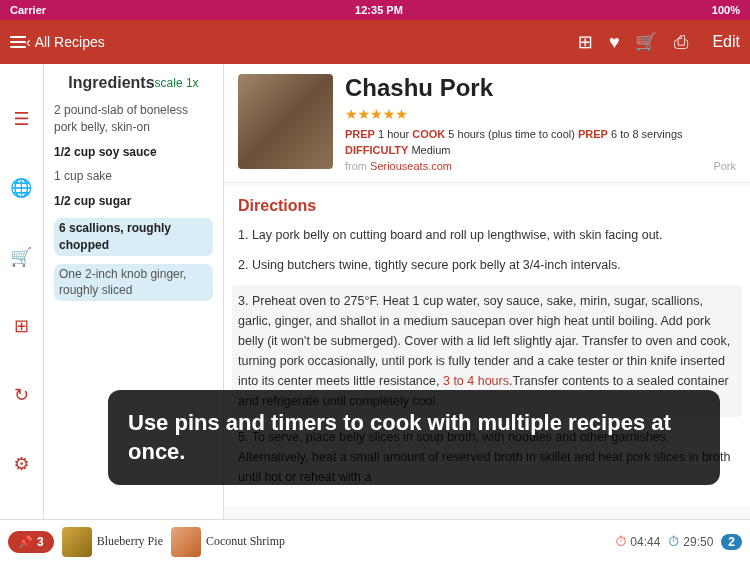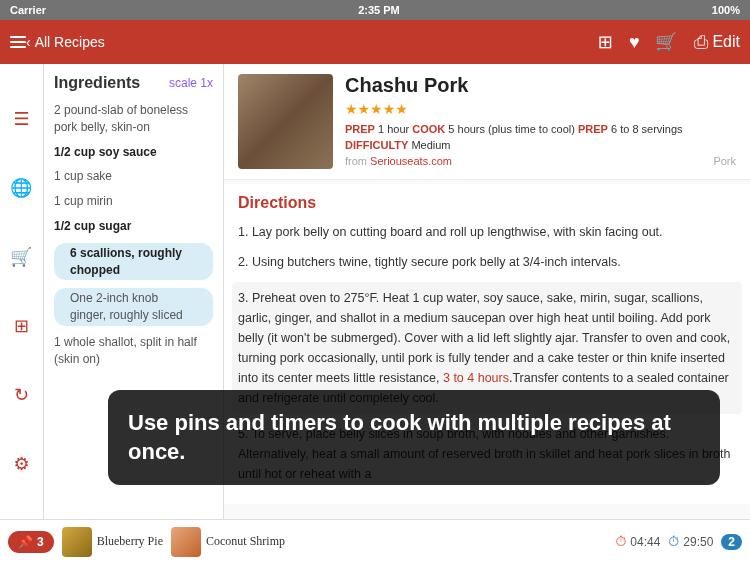--- a/index.html
+++ b/index.html
@@ -1,52 +1,52 @@
 <!DOCTYPE html>
 <html><head>
   <meta charset="utf-8">
   <style>
     * { box-sizing: border-box; margin: 0; padding: 0; }
     body { font-family: -apple-system, 'Helvetica Neue', Arial, sans-serif; background: #f2f2f7; width: 750px; height: 563px; overflow: hidden; position: relative; font-size: 13px; }
 
     
-    .status-bar { background: #737373; color: white; display: flex; justify-content: space-between; align-items: center; padding: 2px 10px; height: 20px; font-size: 11px; font-weight: 600; }
+    .status-bar { background: #be185d; color: white; display: flex; justify-content: space-between; align-items: center; padding: 2px 10px; height: 20px; font-size: 11px; font-weight: 600; }
 
     
     .nav-bar { background: #c0392b; display: flex; align-items: center; height: 44px; padding: 0 10px; }
     .nav-back { color: white; font-size: 14px; display: flex; align-items: center; gap: 4px; text-decoration: none; }
     .nav-title { color: white; font-size: 17px; font-weight: 600; flex: 1; text-align: left; margin-left: 4px; }
     .nav-icons { display: flex; gap: 16px; align-items: center; }
     .nav-icon { color: white; font-size: 18px; }
     .nav-edit { color: white; font-size: 16px; }
 
     
     .main-layout { display: flex; height: calc(563px - 20px - 44px - 44px); }
 
     
     .sidebar { width: 44px; background: white; border-right: 1px solid #ddd; display: flex; flex-direction: column; align-items: center; justify-content: space-around; padding: 20px 0; }
     .sidebar-icon { color: #c0392b; font-size: 18px; }
 
     
     .ingredients-panel { width: 180px; background: white; border-right: 1px solid #ddd; padding: 10px 10px; overflow-y: auto; }
-    .ingredients-header { display: flex; justify-content: space-between; align-items: center; margin-bottom: 10px; }
+    .ingredients-header { display: flex; justify-content: center; align-items: center; margin-bottom: 10px; }
     .ingredients-title { font-size: 16px; font-weight: 600; color: #333; }
-    .scale-btn { color: #8b5cf6; font-size: 12px; }
+    .scale-btn { color: #15803d; font-size: 12px; }
     .ingredient-item { font-size: 12px; color: #555; margin-bottom: 8px; line-height: 1.4; }
     .ingredient-item.bold-amount { font-weight: 700; color: #222; }
-    .ingredient-highlighted { background: #d9edf7; border-radius: 12px; padding: 2px 16px; }
+    .ingredient-highlighted { background: #d9edf7; border-radius: 7px; padding: 2px 5px; }
 
     
     .recipe-content { flex: 1; background: #f9f9f9; overflow-y: auto; }
 
     
     .recipe-header { display: flex; gap: 12px; padding: 10px 14px; background: white; border-bottom: 1px solid #eee; }
     .recipe-img-placeholder { width: 95px; height: 95px; background: linear-gradient(135deg, #a0856a 0%, #6b4f3a 50%, #8b7355 100%); border-radius: 4px; position: relative; }
     .recipe-info { flex: 1; }
-    .recipe-title { font-size: 20px; font-weight: 700; color: #222; margin-bottom: 4px; }
+    .recipe-title { font-size: 24px; font-weight: 700; color: #222; margin-bottom: 4px; }
     .stars { color: #f39c12; font-size: 14px; margin-bottom: 6px; }
     .recipe-meta { font-size: 11px; color: #555; margin-bottom: 4px; }
     .recipe-meta span.label { font-weight: 700; color: #c0392b; }
     .recipe-meta span.value { color: #333; }
     .recipe-source { font-size: 11px; color: #aaa; display: flex; justify-content: space-between; align-items: flex-end; }
     .recipe-source a { color: #c0392b; text-decoration: none; }
     .recipe-category { color: #aaa; }
 
     
     .directions-section { padding: 10px 14px; background: white; margin-top: 4px; }
@@ -73,42 +73,42 @@
     .timer-count { background: #2980b9; color: white; border-radius: 10px; padding: 1px 7px; font-size: 12px; font-weight: 700; }
 
     .menu-icon { display: flex; flex-direction: column; gap: 3px; }
     .menu-line { width: 16px; height: 2px; background: white; border-radius: 1px; }
   </style>
 </head>
 <body>
 
 <div class="status-bar">
   <span>Carrier</span>
-  <span>2:35 PM</span>
+  <span>12:35 PM</span>
   <span>100%</span>
 </div>
 
 <div class="nav-bar">
   <div class="menu-icon">
     <div class="menu-line"></div>
     <div class="menu-line"></div>
     <div class="menu-line"></div>
   </div>
   <a class="nav-back">
     <span>‹</span>
     <span>All Recipes</span>
   </a>
   <div class="nav-title"></div>
   <div class="nav-icons">
     <span class="nav-icon">⊞</span>
     <span class="nav-icon">♥</span>
     <span class="nav-icon">🛒</span>
     <span class="nav-icon">⎙</span>
   </div>
-  <span class="nav-edit" style="margin-left:4px;">Edit</span>
+  <span class="nav-edit" style="margin-left:24px;">Edit</span>
 </div>
 
 <div class="main-layout">
 
   <div class="sidebar">
     <span class="sidebar-icon">☰</span>
     <span class="sidebar-icon">🌐</span>
     <span class="sidebar-icon">🛒</span>
     <span class="sidebar-icon">⊞</span>
     <span class="sidebar-icon">↻</span>
@@ -116,25 +116,23 @@
   </div>
 
   <div class="ingredients-panel">
     <div class="ingredients-header">
       <span class="ingredients-title">Ingredients</span>
       <span class="scale-btn">scale 1x</span>
     </div>
     <div class="ingredient-item">2 pound-slab of boneless pork belly, skin-on</div>
     <div class="ingredient-item bold-amount">1/2 cup soy sauce</div>
     <div class="ingredient-item">1 cup sake</div>
-    <div class="ingredient-item">1 cup mirin</div>
     <div class="ingredient-item bold-amount">1/2 cup sugar</div>
     <div class="ingredient-item bold-amount ingredient-highlighted">6 scallions, roughly <span>chopped</span></div>
     <div class="ingredient-item ingredient-highlighted">One 2-inch knob ginger, <span>roughly sliced</span></div>
-    <div class="ingredient-item">1 whole shallot, split in half (skin on)</div>
   </div>
 
   <div class="recipe-content">
 
     <div class="recipe-header">
       <div class="recipe-img-placeholder"></div>
       <div class="recipe-info">
         <div class="recipe-title">Chashu Pork</div>
         <div class="stars">★★★★★</div>
         <div class="recipe-meta">

